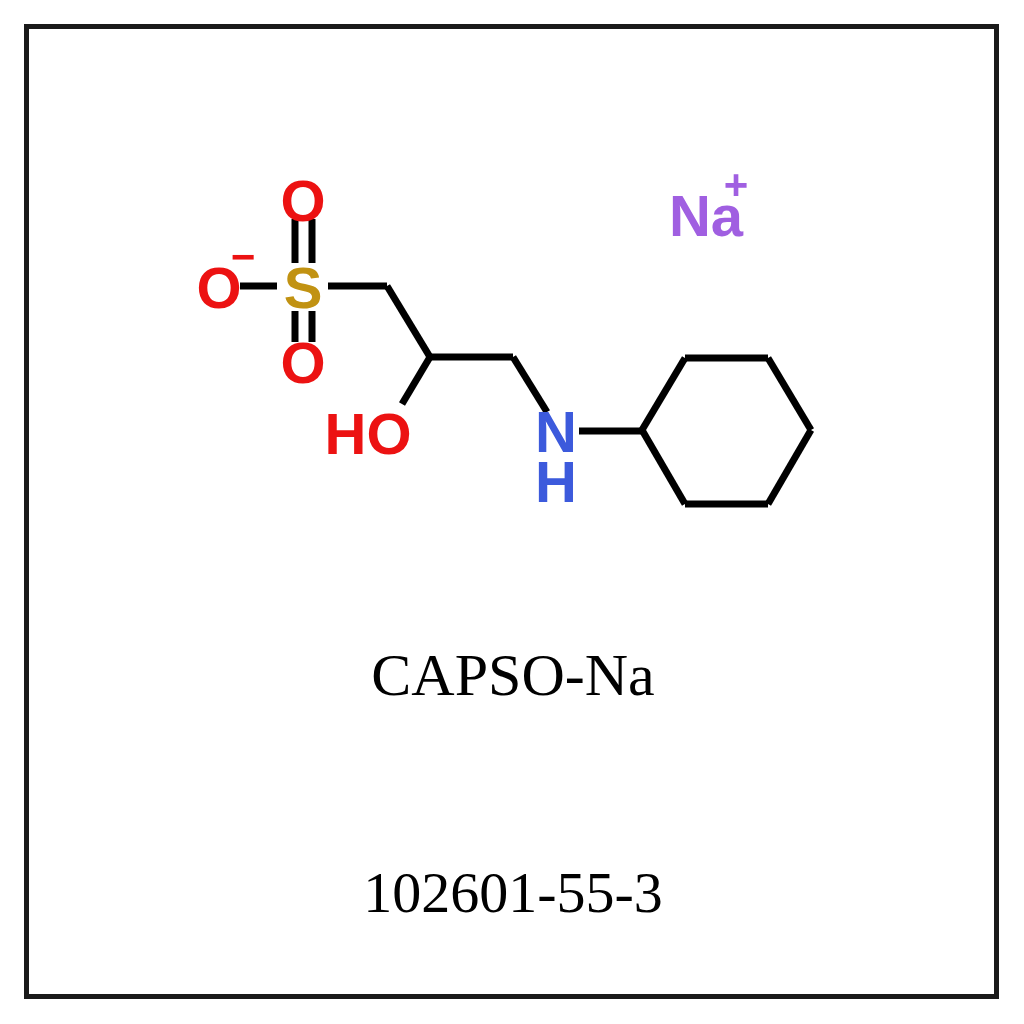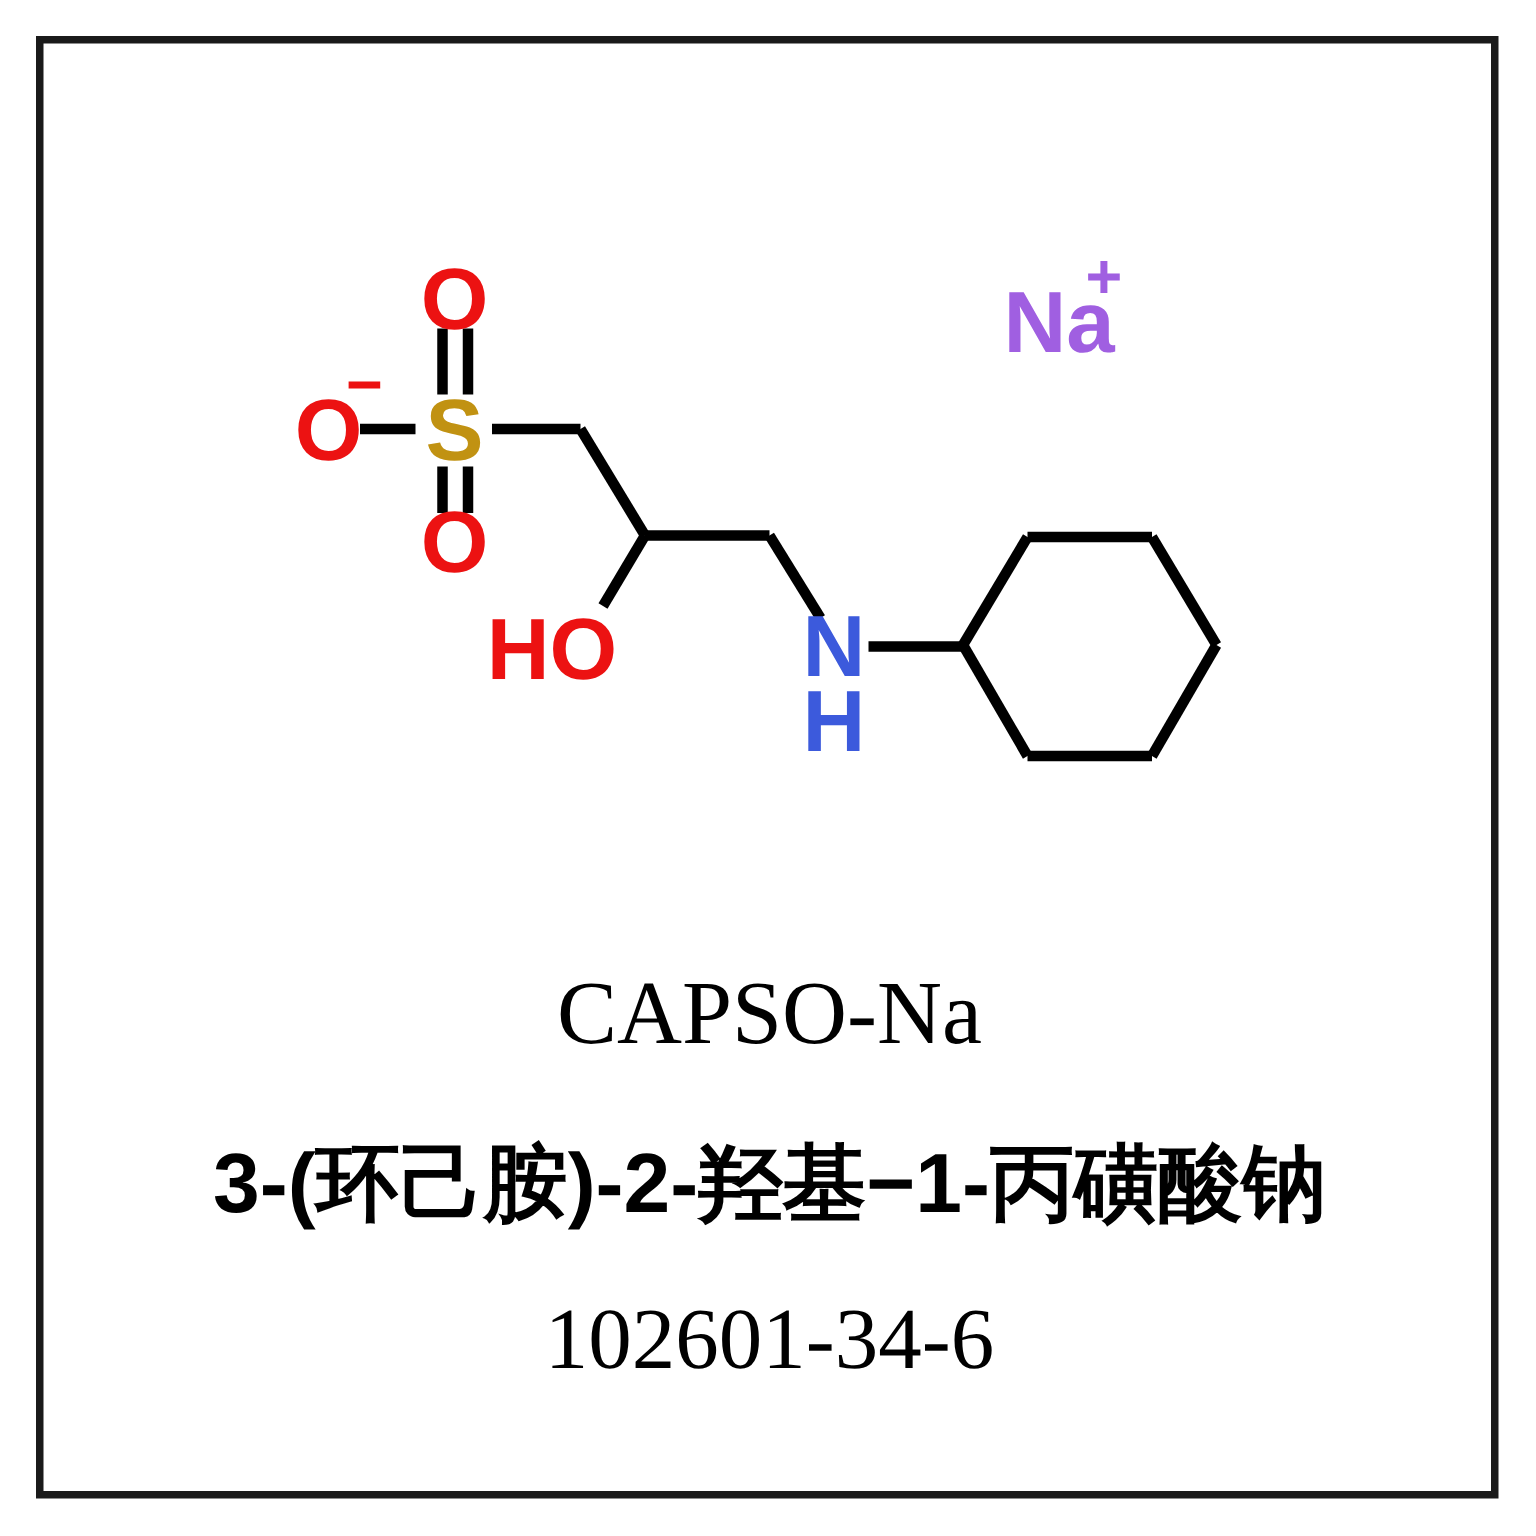--- a/index.html
+++ b/index.html
@@ -99,16 +99,15 @@
       <text x="303" y="362" fill="#EC1212" font-size="58" text-anchor="middle" dominant-baseline="central">O</text>
       <text x="368" y="433" fill="#EC1212" font-size="58" text-anchor="middle" dominant-baseline="central">HO</text>
       <text x="556" y="431" fill="#3C5ADC" font-size="58" text-anchor="middle" dominant-baseline="central">N</text>
       <text x="556" y="481" fill="#3C5ADC" font-size="58" text-anchor="middle" dominant-baseline="central">H</text>
       <text x="706" y="215" fill="#A05FE1" font-size="58" text-anchor="middle" dominant-baseline="central">Na</text>
       <text x="736" y="184" fill="#A05FE1" font-size="42" text-anchor="middle" dominant-baseline="central">+</text>
     </svg>
 
   <div class="caption caption-en">CAPSO-Na</div>
 
-  <div class="caption caption-zh">3-(环己胺)-2-羟基−1-丙磺酸钠</div>
 
-  <div class="caption caption-cas">102601-34-6</div>
+  <div class="caption caption-cas">102601-55-3</div>
 </div>
 
 </body></html>

